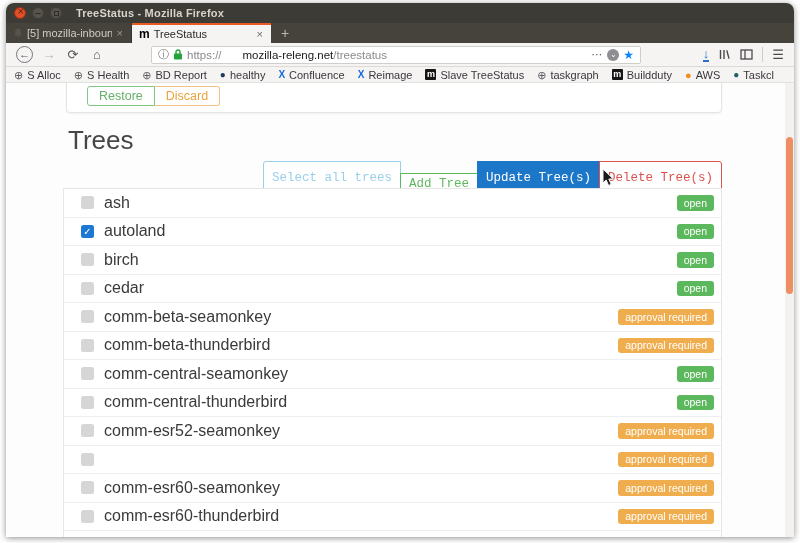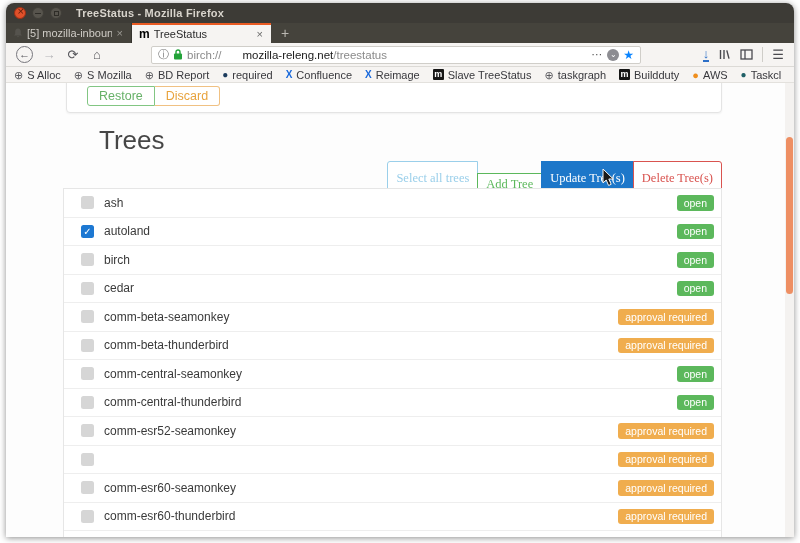--- a/index.html
+++ b/index.html
@@ -88,44 +88,44 @@
   
   .form-card {
     position:absolute; left:60px; top:-12px; width:656px; height:42px;
     background:#fff; border:1px solid #e4e4e4; border-radius:4px;
     box-shadow:0 1px 2px rgba(0,0,0,.05);
   }
   .rd-group { position:absolute; left:20px; bottom:6px; display:flex; }
   .rd-btn { font-size:12.5px; padding:2px 11px; background:#fff; border:1px solid; }
   .rd-btn.restore { color:#67b168; border-color:#82c683; border-radius:3px 0 0 3px; }
   .rd-btn.discard { color:#e8a33d; border-color:#f0c183; border-left:none; border-radius:0 3px 3px 0; }
-  .page-heading { position:absolute; left:62px; top:42px; font-size:26px; color:#464646; font-weight:400;margin-left:31px; }
+  .page-heading { position:absolute; left:62px; top:42px; font-size:26px; color:#464646; font-weight:400; }
   
   .actions { position:absolute; top:78px; right:72px; display:flex; }
-  .act { font-size:12.5px; padding:2.5px 8px; background:#fff; border:1px solid; margin-left:-1px; font-family:Liberation Serif, serif; }
+  .act { font-size:12.5px; padding:2.5px 8px; background:#fff; border:1px solid; margin-left:-1px; font-family:Liberation Mono, monospace; }
   .act:first-child { border-radius:3px 0 0 3px; margin-left:0; }
   .act:last-child { border-radius:0 3px 3px 0; }
   .act.outline-lightblue { color:#9acfea; border-color:#9acfea; }
   .act.outline-green { color:#5cb85c; border-color:#5cb85c;margin-top:12px; }
   .act.solid-blue { color:#fff; background:#1d77c9; border-color:#1d77c9; }
   .act.outline-red { color:#d9534f; border-color:#d9534f; }
   .cursor { position:absolute; left:596px; top:85px; z-index:10; }
   
   .trees-table {
     position:absolute; left:57px; top:105px; width:659px;
     background:#fff; border:1px solid #e6e6e6;
   }
   .trow { display:flex; align-items:center; height:28.5px; padding:0 7px 0 17px; border-bottom:1px solid #eee; }
   .trow:last-child { border-bottom:none; }
   .cb {
     width:13px; height:13px; border-radius:2.5px; background:#d6d6d6;
     margin-right:10px; flex:0 0 auto; color:#fff; font-size:10px; line-height:13px; text-align:center;
   }
   .cb.checked { background:#1d78d2; }
-  .tname { font-size:12px; color:#3a3a3a; }
+  .tname { font-size:16px; color:#3a3a3a; }
   .badge {
     margin-left:auto; font-size:10.5px; font-weight:normal; color:#fff;
     padding:2.5px 7px; border-radius:3px; line-height:1; white-space:nowrap;
   }
   .badge.green { background:#5cb85c; }
   .badge.orange { background:#f0ad4e; }
   
   .scrollbar { position:absolute; right:0; top:0; bottom:0; width:9px; background:#f4f2f0; }
   .scroll-thumb { position:absolute; right:1px; width:7px; top:54px; height:157px; background:#ee8f63; border-radius:4px; }
 </style>
@@ -162,21 +162,21 @@
     <div class="navicon fwd">→</div>
     <div class="navicon">⟳</div>
     <div class="navicon">⌂</div>
 
     <div class="urlbar">
       <span class="url-info">ⓘ</span>
       <svg class="lock-svg" viewBox="0 0 10 11">
           <rect x="1" y="4.5" width="8" height="6" rx="1" fill="#23a339"></rect>
           <path d="M3 5 L3 3 A2 2 0 0 1 7 3 L7 5" stroke="#23a339" stroke-width="1.4" fill="none"></path>
         </svg>
-      <span class="url-text"><span>birch://</span><span class="host">mozilla-releng.net</span><span>/treestatus</span></span>
+      <span class="url-text"><span>https://</span><span class="host">mozilla-releng.net</span><span>/treestatus</span></span>
       <span class="url-dots">⋯</span>
       <span class="pocket">⌄</span>
       <span class="star">★</span>
     </div>
 
     <div class="right-icons">
       <span class="dl">↓</span>
       <svg class="smic" width="13" height="13" viewBox="0 0 13 13">
           <g stroke="#4a4a4f" stroke-width="1.4">
             <line x1="2.5" y1="2" x2="2.5" y2="11"></line>
@@ -194,29 +194,29 @@
   </div>
 
   <div class="bookmarksbar">
     <span style="display:flex;align-items:center;">
         <span class="bm">
           <span class="bm-ic globe-icon">⊕</span>
           <span>S Alloc</span>
         </span>
         <span class="bm">
           <span class="bm-ic globe-icon">⊕</span>
-          <span>S Mozilla</span>
+          <span>S Health</span>
         </span>
         <span class="bm">
           <span class="bm-ic globe-icon">⊕</span>
           <span>BD Report</span>
         </span>
         <span class="bm">
           <span class="bm-ic dark-circle-icon">●</span>
-          <span>required</span>
+          <span>healthy</span>
         </span>
         <span class="bm">
           <span class="bm-ic blue-x-icon">X</span>
           <span>Confluence</span>
         </span>
         <span class="bm">
           <span class="bm-ic blue-x-icon">X</span>
           <span>Reimage</span>
         </span>
         <span class="bm">

